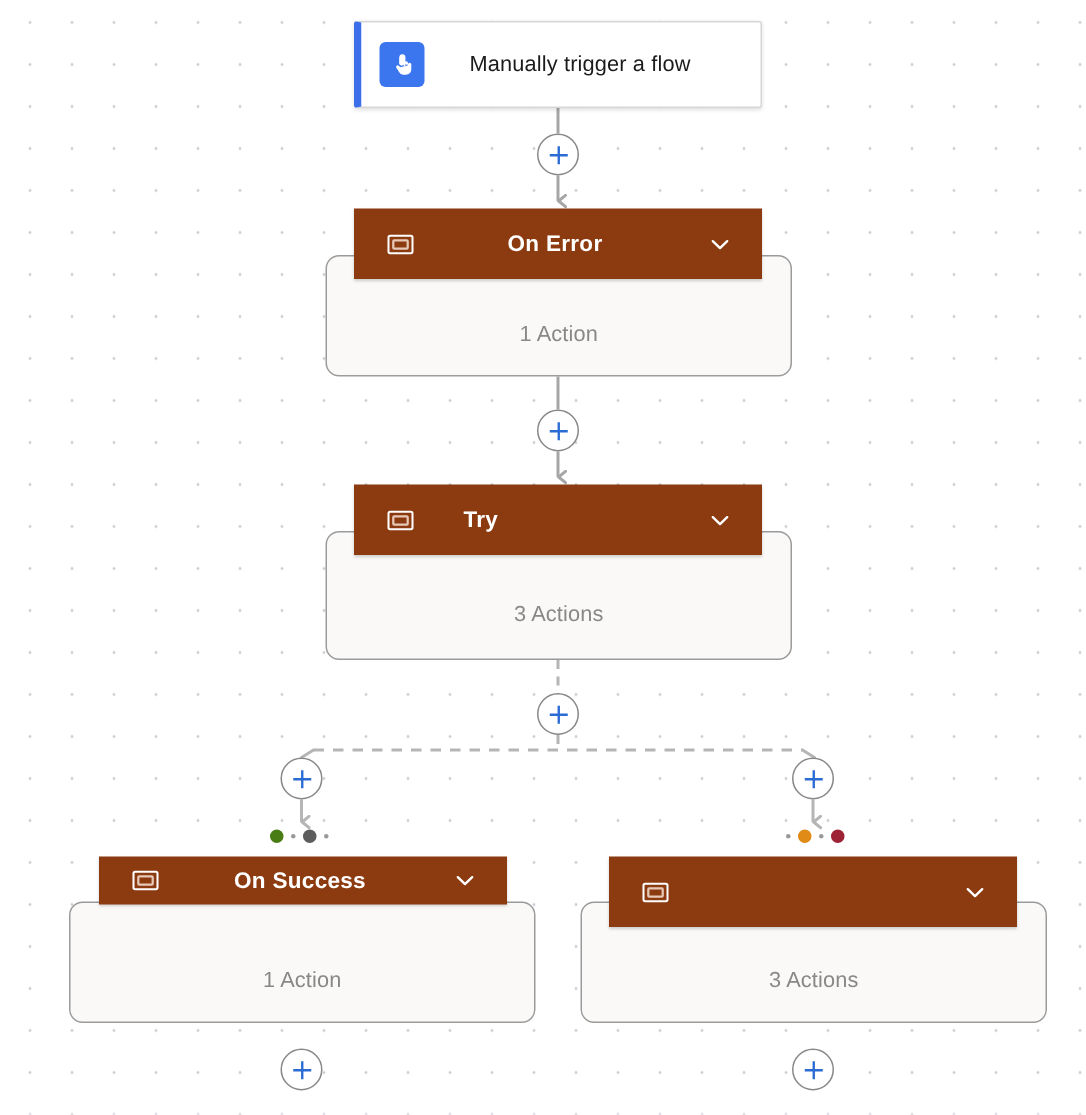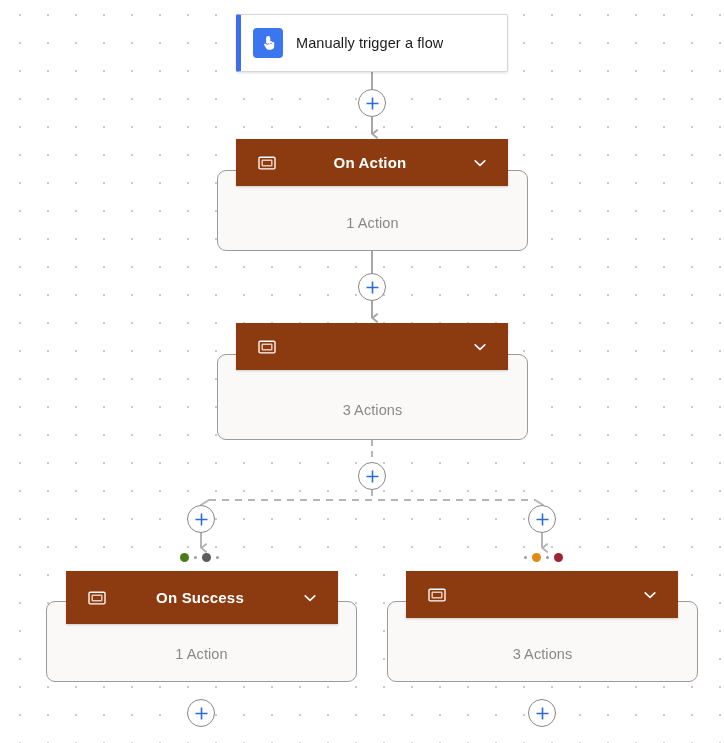--- a/index.html
+++ b/index.html
@@ -26,21 +26,21 @@
   .trigger-card{
     position:absolute;
     box-sizing:border-box;
     background:#ffffff;
     border:1px solid #d6d6d6;
     border-left:5px solid #3b6ee8;
     border-radius:2px;
     box-shadow:0 1px 3px rgba(0,0,0,.13);
     display:flex;align-items:center;
     padding:0 10px 0 12px;
-    gap:13px;
+    gap:30px;
   }
   .trigger-icon{
     width:30px;height:30px;flex:0 0 30px;
     background:#3b76ef;border-radius:4px;
     display:flex;align-items:center;justify-content:center;
   }
   .trigger-title{
     font-size:14.5px;color:#1b1b1b;line-height:19px;
     letter-spacing:.1px;
   }
@@ -152,59 +152,60 @@
     <div class="scope-body" style="left:217px;top:170px;width:311px;height:81px;">
       <div class="scope-count" style="margin-top:25px;">1 Action</div>
     </div>
     <div class="scope-header" style="left:236px;top:139px;width:272px;height:47px;">
       <span class="sc-icon">
         <svg width="18" height="18" viewBox="0 0 18 18" xmlns="http://www.w3.org/2000/svg">
           <rect x="1" y="3.2" width="16" height="11.6" rx="1.1" fill="none" stroke="#ffffff" stroke-width="1.35"></rect>
           <rect x="4.2" y="6.2" width="9.6" height="5.6" rx="0.6" fill="none" stroke="#e7c9b8" stroke-width="1.5"></rect>
         </svg>
       </span>
-      <span class="sc-title">On Action</span>
+      <span class="sc-title">On Error</span>
       <span class="sc-chev">
         <svg width="16" height="16" viewBox="0 0 16 16" xmlns="http://www.w3.org/2000/svg">
           <path d="M3.2 5.8 L8 10.4 L12.8 5.8" fill="none" stroke="#ffffff" stroke-width="1.6" stroke-linecap="round" stroke-linejoin="round"></path>
         </svg>
       </span>
     </div>
   </div>
 
   <div class="scope">
     <div class="scope-body" style="left:217px;top:354px;width:311px;height:86px;">
       <div class="scope-count" style="margin-top:25px;">3 Actions</div>
     </div>
     <div class="scope-header" style="left:236px;top:323px;width:272px;height:47px;">
       <span class="sc-icon">
         <svg width="18" height="18" viewBox="0 0 18 18" xmlns="http://www.w3.org/2000/svg">
           <rect x="1" y="3.2" width="16" height="11.6" rx="1.1" fill="none" stroke="#ffffff" stroke-width="1.35"></rect>
           <rect x="4.2" y="6.2" width="9.6" height="5.6" rx="0.6" fill="none" stroke="#e7c9b8" stroke-width="1.5"></rect>
         </svg>
       </span>
+      <span class="sc-title" style="text-align:left;padding-left:73px;">Try</span>
       <span class="sc-chev">
         <svg width="16" height="16" viewBox="0 0 16 16" xmlns="http://www.w3.org/2000/svg">
           <path d="M3.2 5.8 L8 10.4 L12.8 5.8" fill="none" stroke="#ffffff" stroke-width="1.6" stroke-linecap="round" stroke-linejoin="round"></path>
         </svg>
       </span>
     </div>
   </div>
 
   <div class="dots" style="left:180px;top:553px;gap:5px;">
     <span class="dot" style="width:9px;height:9px;background:#4a7c16;"></span>
     <span class="dot" style="width:3px;height:3px;background:#9a9a9a;"></span>
     <span class="dot" style="width:9px;height:9px;background:#5d5d5d;"></span>
     <span class="dot" style="width:3px;height:3px;background:#9a9a9a;"></span>
   </div>
   <div class="scope">
     <div class="scope-body" style="left:46px;top:601px;width:311px;height:81px;">
       <div class="scope-count" style="margin-top:25px;">1 Action</div>
     </div>
-    <div class="scope-header" style="left:66px;top:571px;width:272px;height:53px;">
+    <div class="scope-header" style="left:66px;top:571px;width:272px;height:32px;">
       <span class="sc-icon">
         <svg width="18" height="18" viewBox="0 0 18 18" xmlns="http://www.w3.org/2000/svg">
           <rect x="1" y="3.2" width="16" height="11.6" rx="1.1" fill="none" stroke="#ffffff" stroke-width="1.35"></rect>
           <rect x="4.2" y="6.2" width="9.6" height="5.6" rx="0.6" fill="none" stroke="#e7c9b8" stroke-width="1.5"></rect>
         </svg>
       </span>
       <span class="sc-title">On Success</span>
       <span class="sc-chev">
         <svg width="16" height="16" viewBox="0 0 16 16" xmlns="http://www.w3.org/2000/svg">
           <path d="M3.2 5.8 L8 10.4 L12.8 5.8" fill="none" stroke="#ffffff" stroke-width="1.6" stroke-linecap="round" stroke-linejoin="round"></path>

